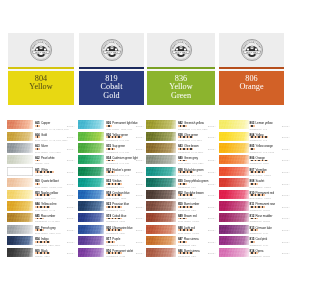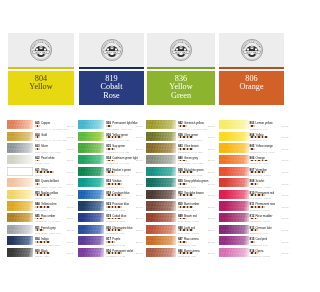--- a/index.html
+++ b/index.html
@@ -100,21 +100,21 @@
   <text x="50" y="63.6" font-family="Liberation Serif, serif" font-size="10.5" font-weight="bold" fill="#2f2f2f" text-anchor="middle" letter-spacing="0.2">GALLERY</text>
   <path d="M 34,67.5 A 16,12.5 0 0 0 66,67.5 Z" fill="#2f2f2f"></path>
   <ellipse cx="50" cy="67.5" rx="8.5" ry="4" fill="#fff"></ellipse>
 </svg>
         </div>
       <div class="card-rule" style="background:#1c2a5e"></div>
       <div class="card-gap"></div>
       <div class="card-bot" style="background:#2a3c80;color:#ffffff">
         <div class="card-code">819</div>
         <div class="card-name">Cobalt
-Rose</div>
+Gold</div>
       </div>
       </div>
       <div class="card" style="left: 147px; width: 68px;">
       <div class="card-top">
 <svg viewBox="0 0 100 100" width="23" height="23" class="logo" style="position:absolute;left:50%;top:50%;transform:translate(-50%,-50%);">
   <defs>
     <path id="arcT" d="M 16,53 A 34,34 0 0 1 84,53"></path>
     <path id="arcB" d="M 23,61 A 29,29 0 0 0 77,61"></path>
   </defs>
   <circle cx="50" cy="50" r="46" fill="none" stroke="#4a4a4a" stroke-width="2"></circle>

